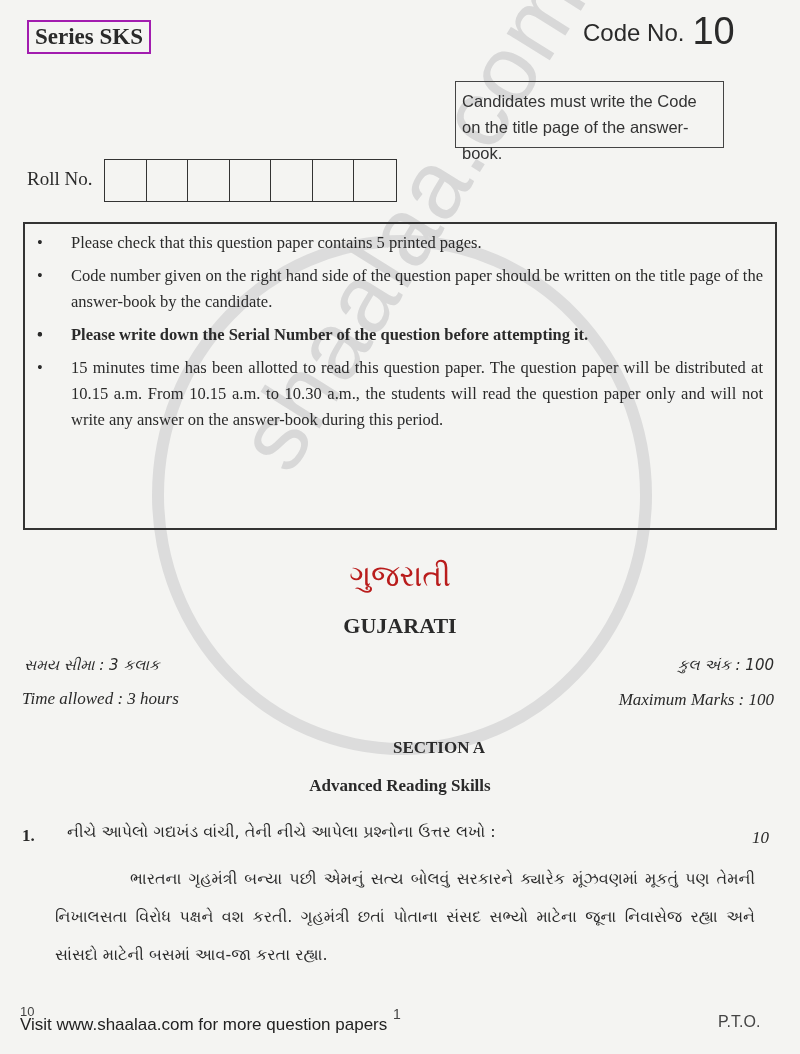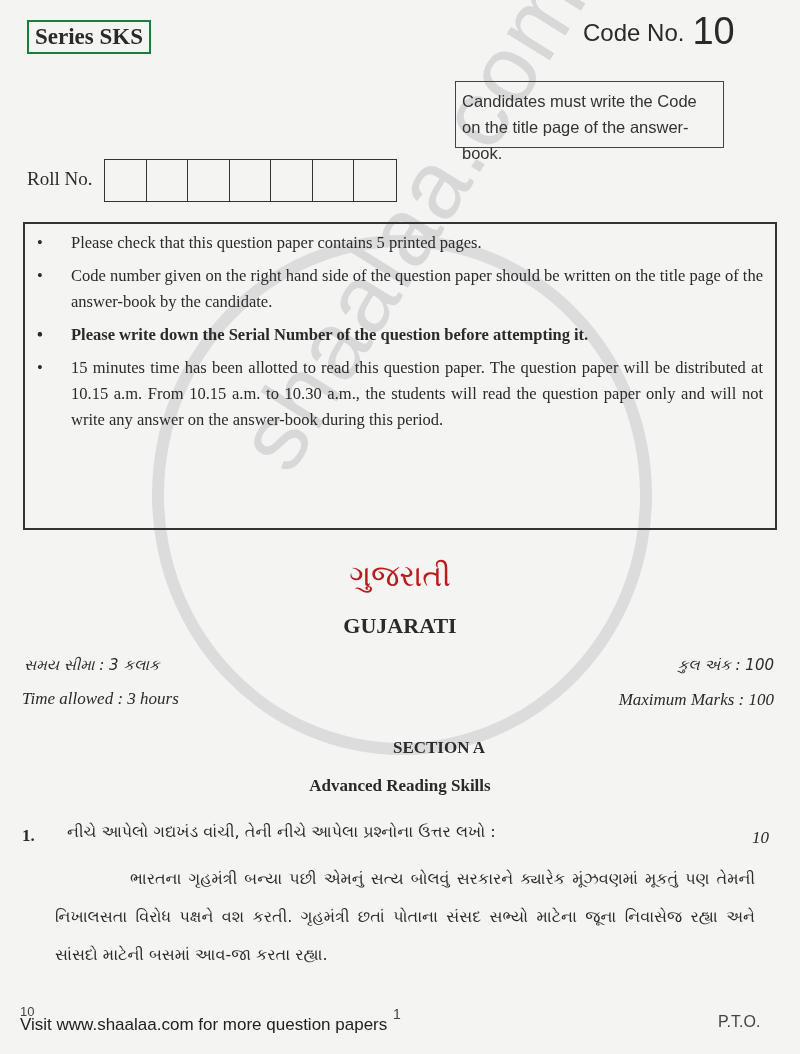--- a/index.html
+++ b/index.html
@@ -15,21 +15,21 @@
     border:12px solid #dcdcdc; border-radius:50%; box-sizing:border-box;
     pointer-events:none;
   }
   .wm-text {
     position:absolute; left:215px; top:430px;
     font-family:"Liberation Sans", sans-serif; font-size:96px; color:#d8d8d8;
     transform:rotate(-58deg); transform-origin:left top; white-space:nowrap;
     pointer-events:none; letter-spacing:2px;
   }
   .series {
-    left:27px; top:20px; border:2px solid #15803d; padding:0 6px;
+    left:27px; top:20px; border:2px solid #a21caf; padding:0 6px;
     font-family:"Liberation Serif", serif; font-weight:bold; font-size:23px; line-height:30px;
   }
   .code {
     left:583px; top:18px; font-family:"Liberation Sans", sans-serif; font-weight:normal;
     font-size:24px; line-height:26px;
   }
   .code .num { font-size:38px; margin-left:8px; vertical-align:-3px; }
   .cand-box {
     left:455px; top:81px; width:269px; height:67px; border:1.5px solid #444;
     box-sizing:border-box; padding:6px 6px;

